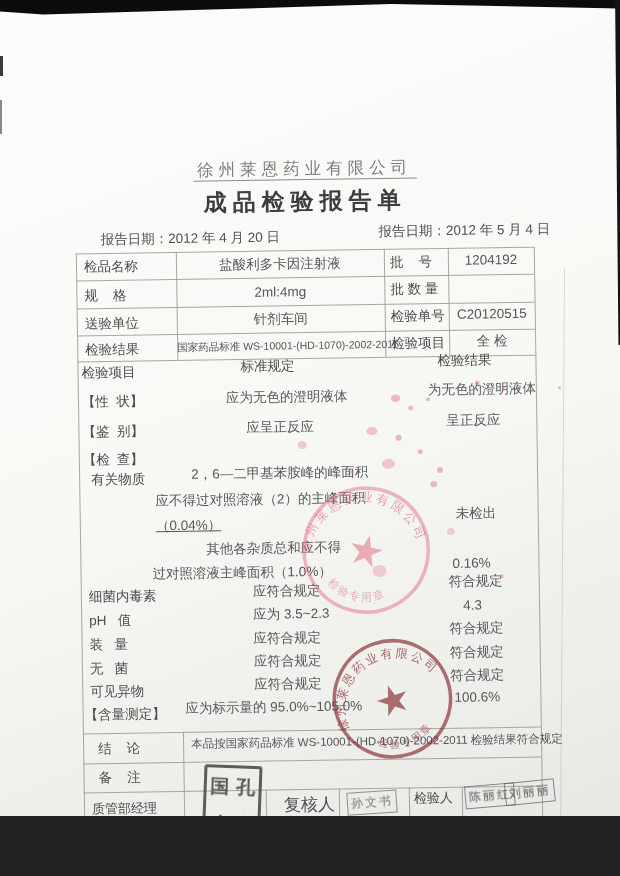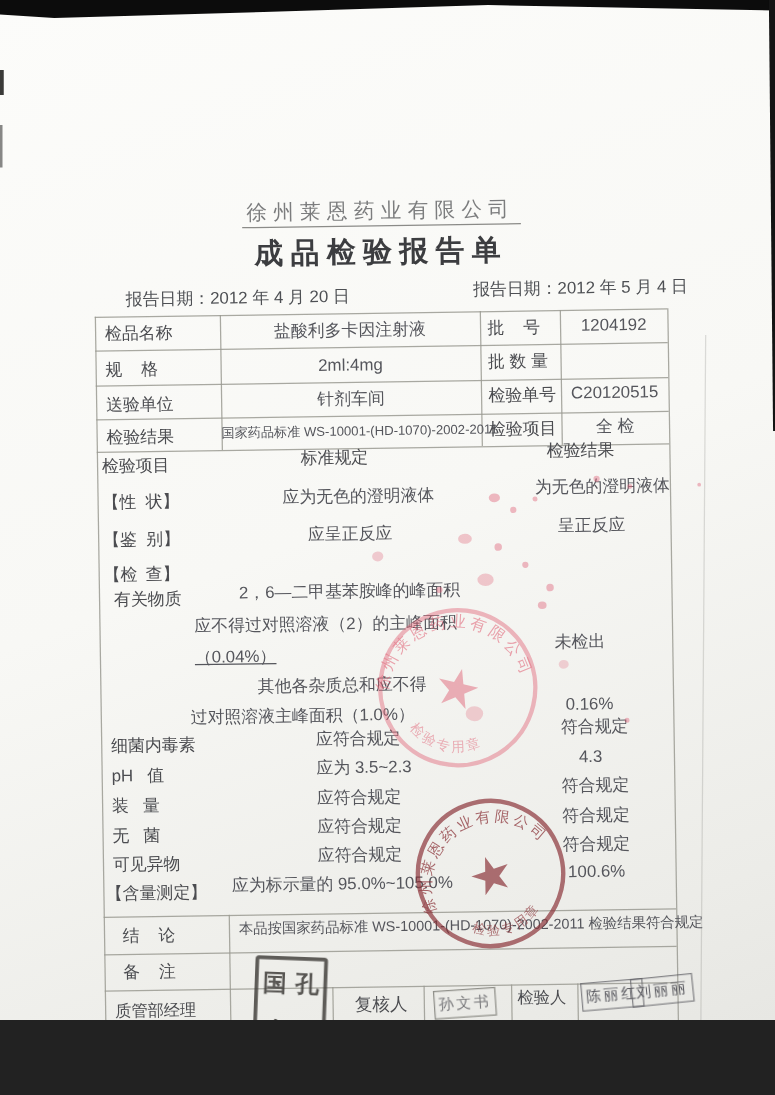--- a/index.html
+++ b/index.html
@@ -111,21 +111,21 @@
     <div class="txt" style="left:448px;top:416px;">呈正反应</div>
 
     <div class="txt lbl" style="left:84px;top:450px;font-family:Liberation Serif, serif;">【检  查】</div>
 
     <div class="txt lbl" style="left:92px;top:470px;">有关物质</div>
     <div class="txt" style="left:192px;top:466px;">2，6—二甲基苯胺峰的峰面积</div>
     <div class="txt" style="left:156px;top:492px;">应不得过对照溶液（2）的主峰面积</div>
     <div class="txt" style="left:156px;top:517px;text-decoration:underline;">（0.04%）</div>
     <div class="txt" style="left:206px;top:541px;">其他各杂质总和应不得</div>
     <div class="txt" style="left:152px;top:565px;">过对照溶液主峰面积（1.0%）</div>
-    <div class="txt" style="left:444px;top:509px;">未检出</div>
+    <div class="txt" style="left:456px;top:509px;">未检出</div>
     <div class="txt" style="left:452px;top:559px;">0.16%</div>
 
     <div class="txt lbl" style="left:88px;top:587px;">细菌内毒素</div>
     <div class="txt" style="left:252px;top:584px;">应符合规定</div>
     <div class="txt" style="left:448px;top:577px;">符合规定</div>
 
     <div class="txt lbl" style="left:88px;top:611px;">pH   值</div>
     <div class="txt" style="left:252px;top:607px;">应为 3.5~2.3</div>
     <div class="txt" style="left:462px;top:601px;">4.3</div>
 
@@ -144,21 +144,21 @@
     <div class="txt lbl" style="left:82px;top:705px;">【含量测定】</div>
     <div class="txt" style="left:183px;top:700px;">应为标示量的 95.0%~105.0%</div>
     <div class="txt" style="left:452px;top:693px;text-align:center;">100.6%</div>
 
     <div class="txt lbl" style="left:95px;top:739px;">结    论</div>
     <div class="txt" style="left:188px;top:736px;font-size:11.5px;">本品按国家药品标准 WS-10001-(HD-1070)-2002-2011 检验结果符合规定</div>
 
     <div class="txt lbl" style="left:95px;top:768px;">备    注</div>
 
     <div class="txt lbl" style="left:88px;top:799px;font-size:13px;">质管部经理</div>
-    <div class="txt lbl" style="left:280px;top:796px;font-size:14px;">复核人</div>
+    <div class="txt lbl" style="left:280px;top:796px;font-size:17px;">复核人</div>
     <div class="txt lbl" style="left:410px;top:793px;font-size:13px;">检验人</div>
 
     <div class="seal-square">
       <span>国</span>
       <span>孔</span>
       <span>建</span>
       <span>令</span>
     </div>
     <div class="stampbox" style="left:343px;top:792px;transform:rotate(-3deg);">孙文书</div>
     <div class="stampbox" style="left:461px;top:787px;transform:rotate(-4deg);color:#5c5c62;border-color:rgba(90,90,96,.7);">陈丽红</div>

